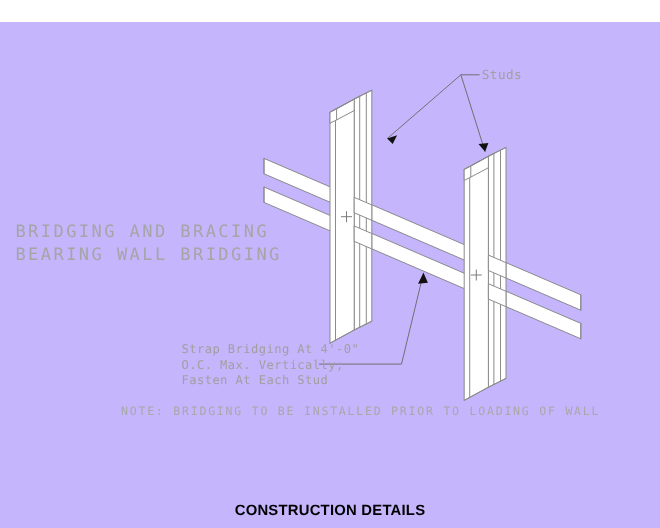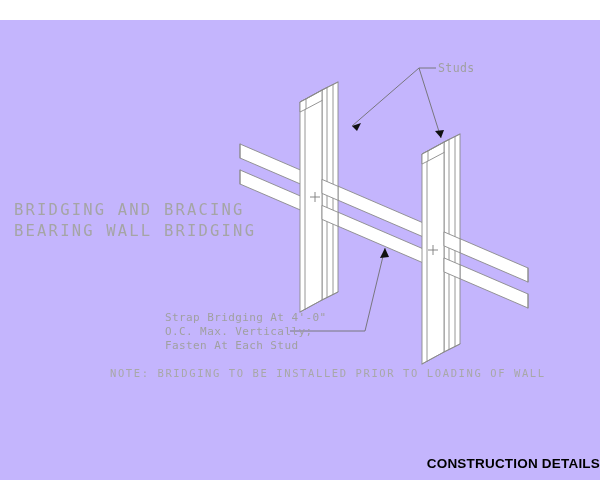--- a/index.html
+++ b/index.html
@@ -80,21 +80,21 @@
     font-family: "DejaVu Sans Mono", monospace;
     fill: #a0a0a0;
     font-size: 11.5px;
     letter-spacing: 0.4px;
   }
   #sheet-title {
     position: absolute;
     left: 0;
     top: 436px;
     width: 600px;
-    text-align: right;
+    text-align: center;
     font-family: "Liberation Sans", sans-serif;
     font-weight: bold;
     font-size: 13.5px;
     color: #000000;
     letter-spacing: 0.2px;
   }
 </style>
 </head>
 <body>
 

